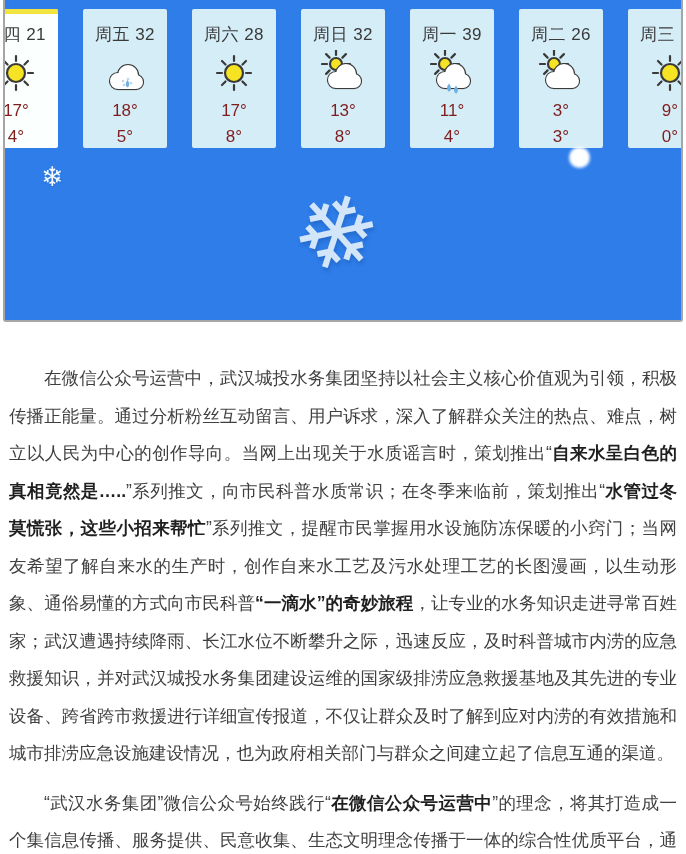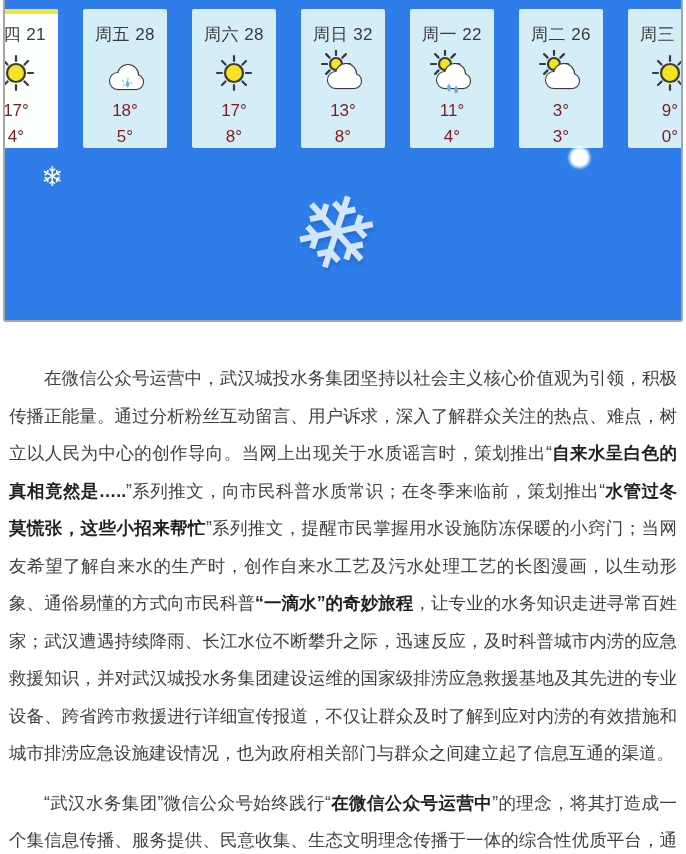--- a/index.html
+++ b/index.html
@@ -91,21 +91,21 @@
             <line x1="10.0" y1="23.0" x2="5.0" y2="23.0" stroke="#3a3a3a" stroke-width="2.2" stroke-linecap="round"></line>
             <line x1="13.5" y1="14.5" x2="10.0" y2="11.0" stroke="#3a3a3a" stroke-width="2.2" stroke-linecap="round"></line>
             <line x1="22.0" y1="11.0" x2="22.0" y2="6.0" stroke="#3a3a3a" stroke-width="2.2" stroke-linecap="round"></line>
             <line x1="30.5" y1="14.5" x2="34.0" y2="11.0" stroke="#3a3a3a" stroke-width="2.2" stroke-linecap="round"></line>
             <circle cx="22" cy="23" r="9" fill="#f6e323" stroke="#3a3a3a" stroke-width="2.2"></circle>
           </svg></div>
      <div class="temp-high">17°</div>
      <div class="temp-low">4°</div>
       </div>
       <div class="card">
-        <div class="day-label">周五 28</div>
+        <div class="day-label">周五 32</div>
      <div class="icon-box"><svg width="44" height="46" viewBox="0 0 44 42">
             <g transform="translate(0,4)">
               <g fill="#ffffff" stroke="#3a3a3a" stroke-width="2.2">
                 <circle class="s" cx="15" cy="25" r="8"></circle>
           <circle class="s" cx="25" cy="19" r="10"></circle>
           <circle class="s" cx="33" cy="26" r="7"></circle>
           <rect class="s" x="15" y="25" width="18" height="8"></rect>
               </g>
           <g fill="#ffffff" stroke="none">
                 <circle class="f" cx="15" cy="25" r="8"></circle>
@@ -163,21 +163,21 @@
           <circle class="f" cx="25" cy="19" r="10"></circle>
           <circle class="f" cx="33" cy="26" r="7"></circle>
           <rect class="f" x="15" y="25" width="18" height="8"></rect>
               </g>
             </g>
           </svg></div>
      <div class="temp-high">13°</div>
      <div class="temp-low">8°</div>
       </div>
       <div class="card">
-        <div class="day-label">周一 22</div>
+        <div class="day-label">周一 39</div>
      <div class="icon-box"><svg width="44" height="46" viewBox="0 0 44 42">
             <g transform="translate(0,3)">
       <line x1="24.0" y1="9.0" x2="29.0" y2="9.0" stroke="#3a3a3a" stroke-width="2.2" stroke-linecap="round"></line>
               <line x1="21.4" y1="15.4" x2="24.9" y2="18.9" stroke="#3a3a3a" stroke-width="2.2" stroke-linecap="round"></line>
               <line x1="15.0" y1="18.0" x2="15.0" y2="23.0" stroke="#3a3a3a" stroke-width="2.2" stroke-linecap="round"></line>
               <line x1="8.6" y1="15.4" x2="5.1" y2="18.9" stroke="#3a3a3a" stroke-width="2.2" stroke-linecap="round"></line>
               <line x1="6.0" y1="9.0" x2="1.0" y2="9.0" stroke="#3a3a3a" stroke-width="2.2" stroke-linecap="round"></line>
               <line x1="8.6" y1="2.6" x2="5.1" y2="-0.9" stroke="#3a3a3a" stroke-width="2.2" stroke-linecap="round"></line>
               <line x1="15.0" y1="0.0" x2="15.0" y2="-5.0" stroke="#3a3a3a" stroke-width="2.2" stroke-linecap="round"></line>
               <line x1="21.4" y1="2.6" x2="24.9" y2="-0.9" stroke="#3a3a3a" stroke-width="2.2" stroke-linecap="round"></line>

